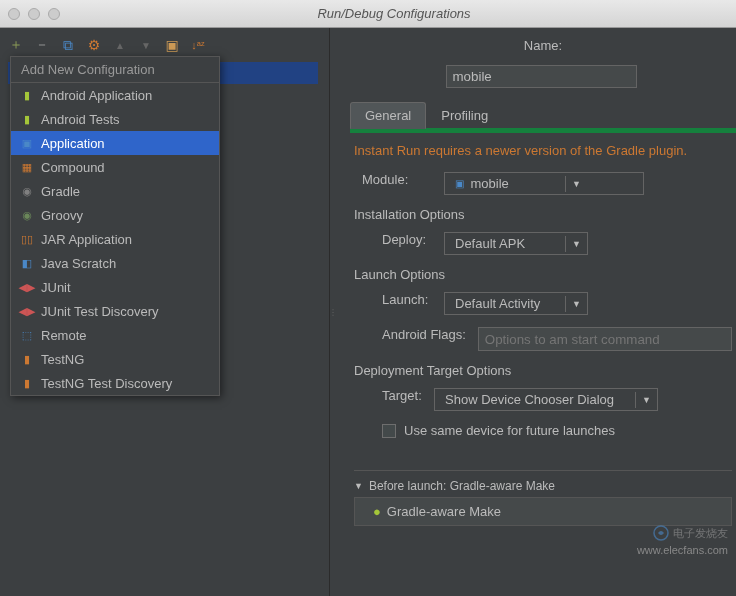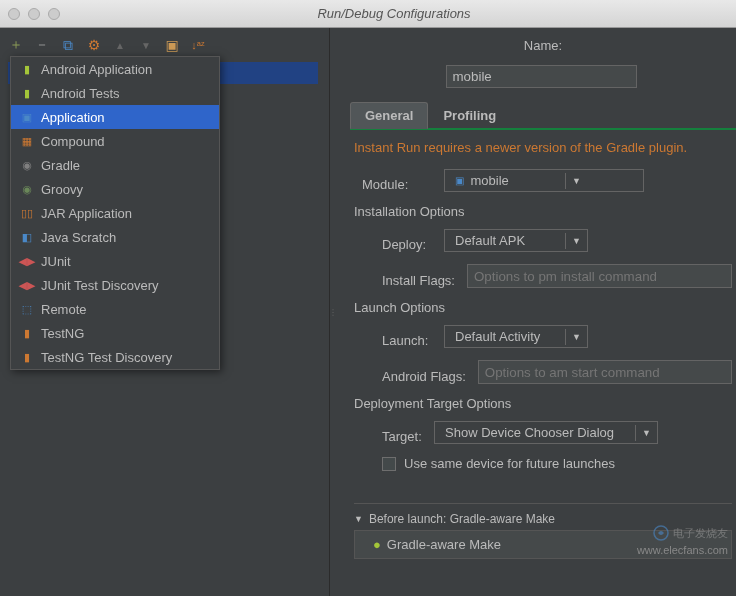--- a/index.html
+++ b/index.html
@@ -22,28 +22,28 @@
     .popup-header { padding: 5px 10px; color: #999; border-bottom: 1px solid #555; font-size: 13px; }
     .popup-item { display: flex; align-items: center; padding: 4px 8px; gap: 6px; cursor: pointer; }
     .popup-item.selected { background: #2f65ca; color: #fff; }
     .popup-icon { width: 16px; height: 16px; display: flex; align-items: center; justify-content: center; font-size: 11px; }
     
     .main { flex: 1; background: #3c3f41; padding: 10px 0 0 14px; position: relative; }
     .name-row { display: flex; align-items: center; gap: 12px; padding: 0 0 14px 0; flex-direction: column; }
     .name-label { color: #bbbbbb; }
     .name-input { flex: 1; background: #45494a; border: 1px solid #646464; color: #bbbbbb; padding: 3px 6px; height: 24px; margin-right: 4px; }
     
-    .tabs { display: flex; border-bottom: 2px solid #15803d; font-weight: bold; }
+    .tabs { display: flex; border-bottom: 5px solid #15803d; }
     .tab { padding: 5px 14px; color: #bbbbbb; cursor: pointer; border: 1px solid transparent; border-bottom: none; }
     .tab.active { background: #515658; border: 1px solid #666; border-bottom: 1px solid #515658; margin-bottom: -1px; border-radius: 3px 3px 0 0; }
     
     .tab-content { padding: 8px 4px 0 4px; }
     .warning { color: #cc7832; font-size: 13px; padding: 2px 0 14px 0; }
     
-    .form-row { display: flex; align-items: flex-end; gap: 12px; margin-bottom: 12px; padding-left: 8px; }
+    .form-row { display: flex; align-items: flex-start; gap: 12px; margin-bottom: 12px; padding-left: 8px; }
     .form-label { min-width: 70px; color: #bbbbbb; }
     .form-label-indent { min-width: 90px; color: #bbbbbb; padding-left: 20px; }
     
     .dropdown { display: flex; align-items: center; background: #3c3f41; border: 1px solid #646464; }
     .dropdown-main { padding: 3px 10px; display: flex; align-items: center; gap: 6px; min-width: 120px; }
     .dropdown-arrow { border-left: 1px solid #646464; padding: 3px 6px; font-size: 9px; }
     
     .text-input { background: #45494a; border: 1px solid #646464; color: #777; padding: 3px 6px; flex: 1; height: 24px; }
     
     .section-title { color: #bbbbbb; margin: 6px 0 10px 0; font-size: 13px; }
@@ -123,24 +123,20 @@
       <div class="section-title">Installation Options</div>
       <div class="form-row">
         <span class="form-label-indent" style="min-width:70px;padding-left:20px">Deploy:</span>
         <div class="dropdown">
           <div class="dropdown-main">
               <span>Default APK</span>
             </div>
           <div class="dropdown-arrow">▼</div>
         </div>
       </div>
-      <div class="form-row">
-        <span class="form-label-indent" style="padding-left:20px">Install Flags:</span>
-        <input class="text-input" placeholder="Options to pm install command" style="">
-      </div>
 
       <div class="section-title">Launch Options</div>
       <div class="form-row">
         <span class="form-label-indent" style="min-width:70px;padding-left:20px">Launch:</span>
         <div class="dropdown">
           <div class="dropdown-main">
               <span>Default Activity</span>
             </div>
           <div class="dropdown-arrow">▼</div>
         </div>
@@ -182,20 +178,21 @@
           <circle cx="8" cy="8" r="7" fill="none" stroke="#4a88c7" stroke-width="1.5"></circle>
           <path d="M5 8 Q8 4 11 8 Q8 12 5 8" fill="#4a88c7"></path>
         </svg>
       <span>电子发烧友</span>
     </div>
     <div class="watermark-url">www.elecfans.com</div>
   </div>
 </div>
 
 <div class="popup-menu">
+  <div class="popup-header">Add New Configuration</div>
   <div id="popup-items">
       <div class="popup-item">
         <span class="popup-icon">
           <span class="icon-android">▮</span>
         </span>
         <span>Android Application</span>
       </div>
       <div class="popup-item">
         <span class="popup-icon">
           <span class="icon-android">▮</span>

